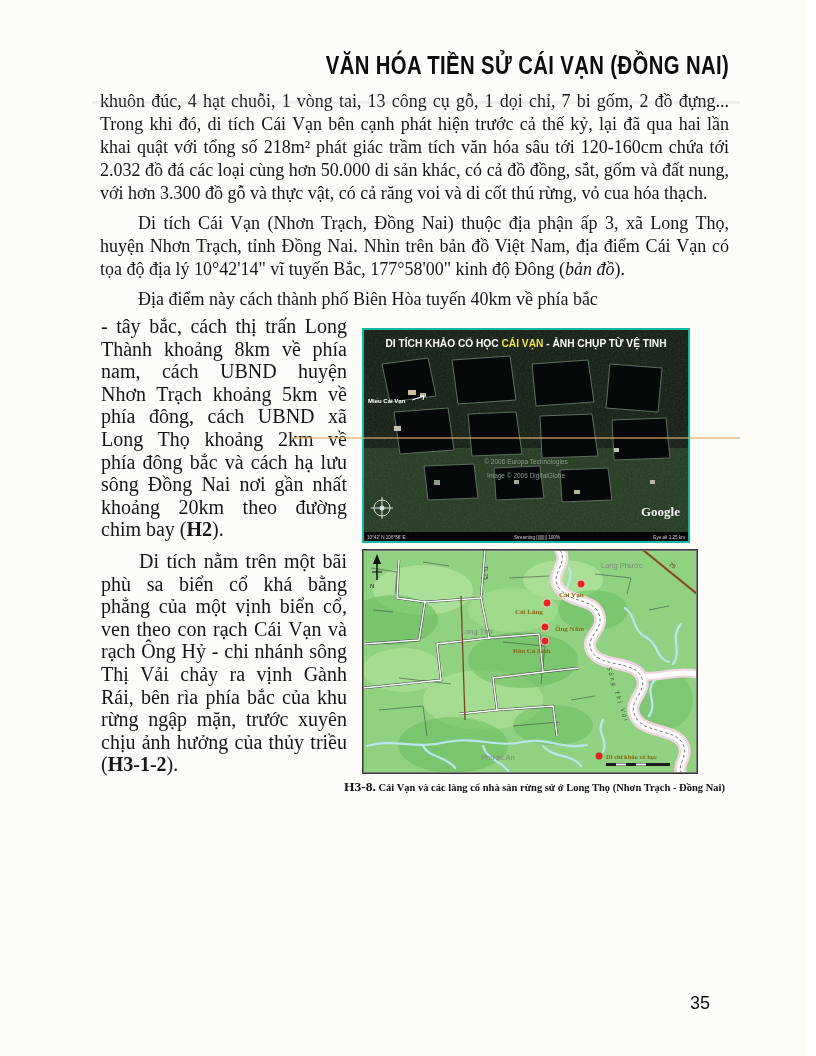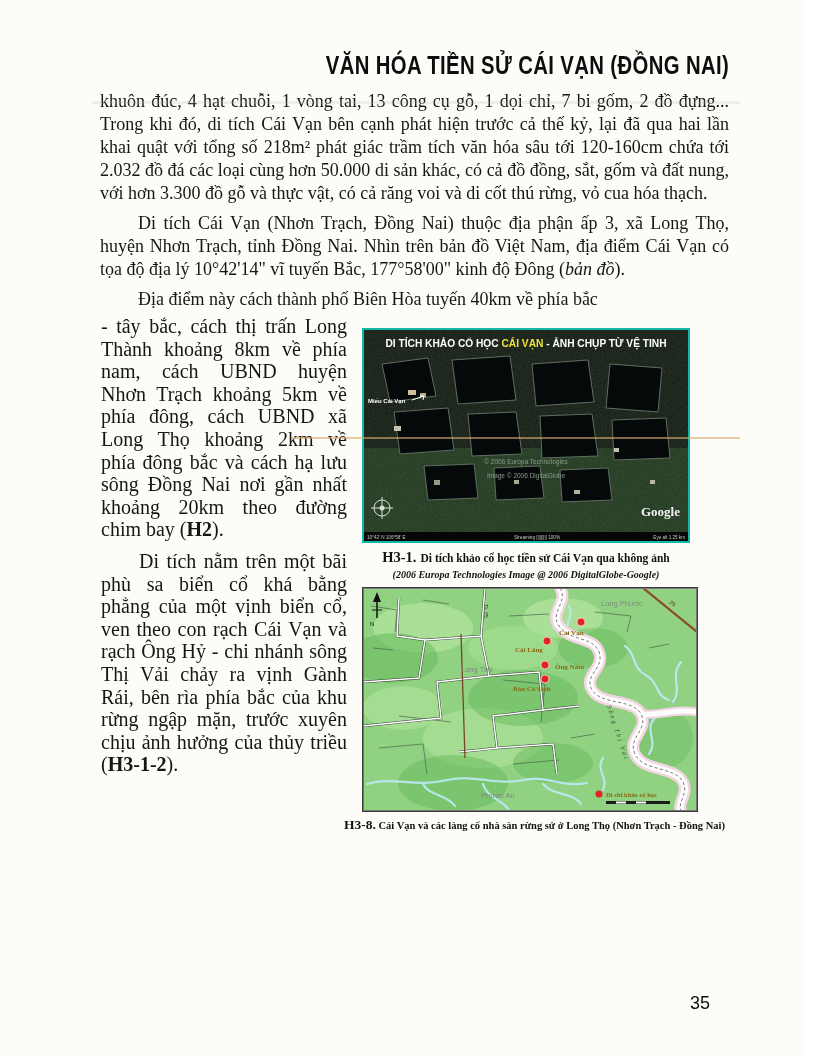--- a/index.html
+++ b/index.html
@@ -116,24 +116,20 @@
 
           <text x="316" y="186" text-anchor="end" font-family="Liberation Serif, serif" font-weight="bold" font-size="13" fill="#f2f2f2">Google</text>
 
           <rect x="0" y="202" width="324" height="9" fill="#060606"></rect>
           <text x="3" y="208.5" font-family="Liberation Sans, sans-serif" font-size="4.6" fill="#c9c9c9">10°42' N  106°58' E</text>
           <text x="150" y="208.5" font-family="Liberation Sans, sans-serif" font-size="4.6" fill="#c9c9c9">Streaming ||||||||| 100%</text>
           <text x="321" y="208.5" text-anchor="end" font-family="Liberation Sans, sans-serif" font-size="4.6" fill="#c9c9c9">Eye alt  1.25 km</text>
         </svg>
       </div>
 
-      <div class="caption">
-        <div><span class="figid">H3-1.</span> <span class="cap-main">Di tích khảo cổ học tiền sử Cái Vạn qua không ảnh</span></div>
-        <div class="cap-credit">(2006 Europa Technologies  Image @ 2006 DigitalGlobe-Google)</div>
-      </div>
 
       <div class="figframe2">
         <svg width="334" height="223" viewBox="0 0 334 223" xmlns="http://www.w3.org/2000/svg">
           <rect x="0" y="0" width="334" height="223" fill="#90d182"></rect>
           <g>
             <ellipse cx="60" cy="40" rx="50" ry="25" fill="#b4e69e" opacity="0.7"></ellipse>
             <ellipse cx="200" cy="30" rx="40" ry="20" fill="#b4e69e" opacity="0.7"></ellipse>
             <ellipse cx="120" cy="150" rx="60" ry="30" fill="#b4e69e" opacity="0.55"></ellipse>
             <ellipse cx="40" cy="120" rx="40" ry="22" fill="#b4e69e" opacity="0.55"></ellipse>
             <ellipse cx="150" cy="60" rx="45" ry="22" fill="#a8e093" opacity="0.6"></ellipse>

